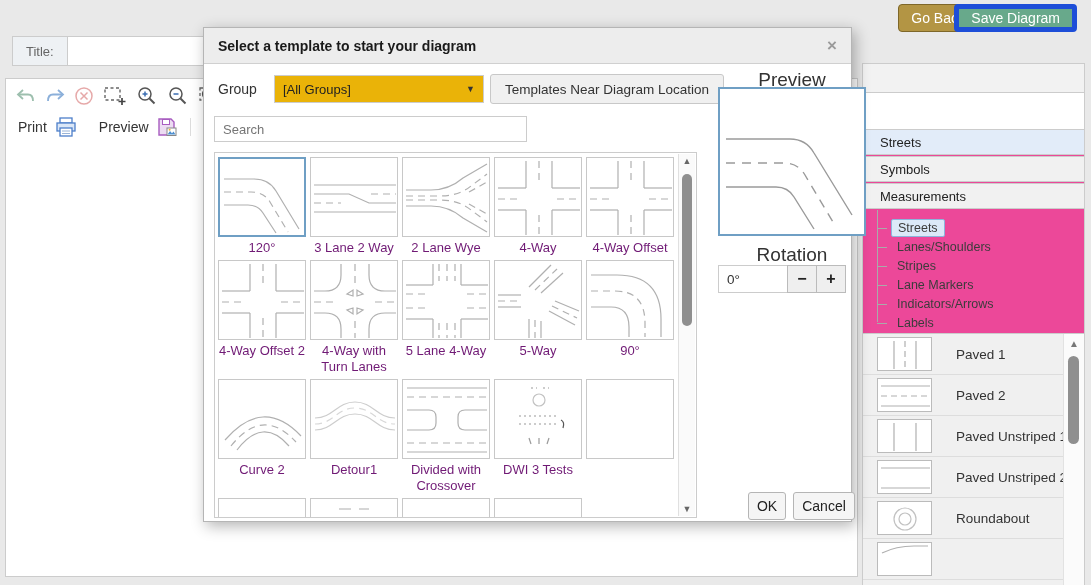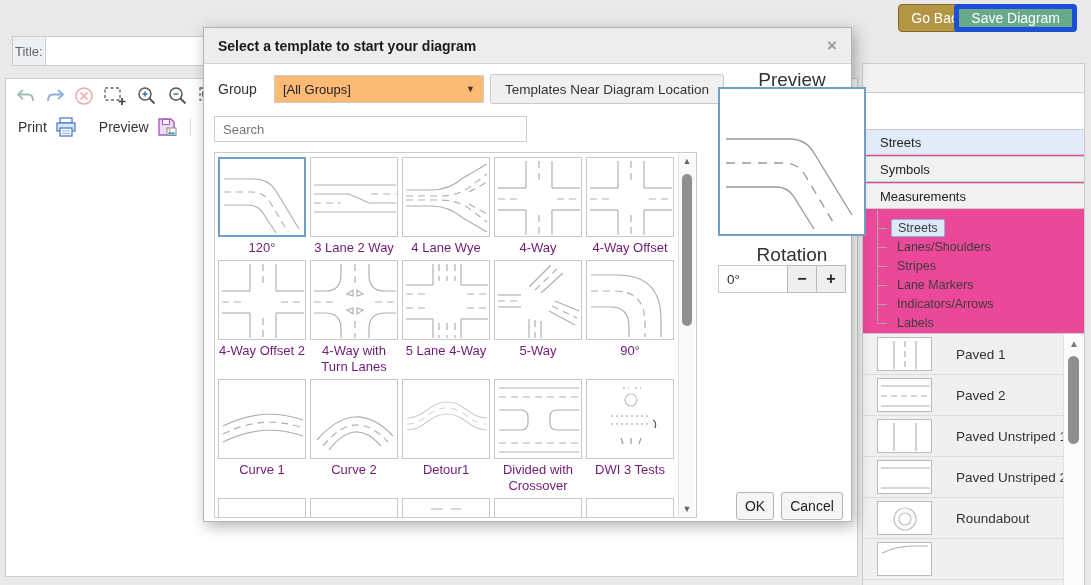--- a/index.html
+++ b/index.html
@@ -1,21 +1,21 @@
 <!DOCTYPE html>
 <html style="--goback: #b39544; --save: #68a98b; --selblue: #6f9fc4; --accactive: #e2ecf9;"><head>
 <meta charset="utf-8">
 <style>
   html,body{margin:0;padding:0;background:#e9e9e9;font-family:"Liberation Sans",sans-serif;}
   .stage{position:relative;width:1091px;height:585px;background:#e9e9e9;overflow:hidden;}
 
   
   .title-row{position:absolute;left:12px;top:36px;display:flex;height:30px;width:192px;}
   .title-label{background:#eef1f4;border:1px solid #ccc;border-right:none;color:#666;
-    font-size:13px;display:flex;align-items:center;padding:0 2px;}
+    font-size:13px;display:flex;align-items:center;padding:0 13px;}
   .title-input{flex:1;border:1px solid #ccc;font-size:13px;padding:0 6px;outline:none;min-width:0;}
 
   .workbox{position:absolute;left:5px;top:78px;width:853px;height:499px;background:#fff;border:1px solid #ccc;box-sizing:border-box;}
   .tools{height:64px;border-bottom:1px solid #ccc;}
   .tools-row1{display:flex;align-items:center;height:33px;padding-left:10px;gap:9px;}
   .tools-row2{display:flex;align-items:center;height:30px;padding-left:12px;gap:8px;font-size:14px;color:#333;}
   .tool-ic{display:inline-flex;align-items:center;justify-content:center;}
   .vdiv{width:1px;height:18px;background:#ddd;margin:0 4px;}
   .scissors{color:#cbcbcb;font-size:17px;}
   .canvas{position:absolute;left:0;top:64px;right:0;bottom:0;background:#fff;}
@@ -49,21 +49,21 @@
   .side-thumbbar{position:absolute;left:4px;width:11px;top:22px;height:88px;background:#8f8f8f;border-radius:6px;cursor:pointer;}
 
   
   .modal{position:absolute;left:203px;top:27px;width:649px;height:495px;background:#fff;
     border:1px solid #b5b5b5;box-sizing:border-box;z-index:5;box-shadow:3px 4px 14px rgba(0,0,0,.3);}
   .modal-header{height:35px;background:#ededed;border-bottom:1px solid #d0d0d0;display:flex;align-items:center;}
   .modal-title{font-size:14px;font-weight:bold;color:#1a1a1a;padding-left:14px;}
   .modal-close{margin-left:auto;margin-right:14px;color:#9a9a9a;font-size:17px;font-weight:bold;cursor:pointer;}
   .group-row{position:absolute;left:14px;top:46px;display:flex;align-items:center;}
   .group-label{font-size:14px;color:#333;margin-right:17px;}
-  .group-select{width:210px;height:28px;border:1px solid #ccc;background:#fdba74;display:flex;align-items:center;
+  .group-select{width:210px;height:28px;border:1px solid #ccc;background:#eab308;display:flex;align-items:center;
     font-size:13px;color:#222;padding:10px 8px;box-sizing:border-box;cursor:pointer;}
   .group-caret{margin-left:auto;font-size:9px;color:#333;}
   .near-btn{margin-left:6px;height:30px;background:#f0f0f0;border:1px solid #c8c8c8;border-radius:3px;
     font-size:13.5px;color:#333;padding:0 14px;cursor:pointer;}
   .search-input{position:absolute;left:10px;top:88px;width:313px;height:26px;border:1px solid #ccc;
     font-size:13px;padding:0 8px;box-sizing:border-box;outline:none;}
   .tpl-grid{position:absolute;left:10px;top:124px;width:483px;height:366px;border:1px solid #ccc;
     box-sizing:border-box;overflow:hidden;background:#fff;}
   .tpl-wrap{display:flex;flex-wrap:wrap;align-content:flex-start;width:464px;padding:1px 0 0 1px;}
   .tpl-cell{width:88px;margin:3px 2px 1px 2px;cursor:pointer;}
@@ -79,21 +79,21 @@
   .preview-label{left:514px;top:41px;}
   .preview-box{position:absolute;left:514px;top:59px;width:148px;height:149px;border:2px solid var(--selblue,#6f9fc4);
     box-sizing:border-box;background:#fff;}
   .rotation-label{left:514px;top:216px;}
   .rot-row{position:absolute;left:514px;top:237px;display:flex;height:28px;}
   .rot-input{width:70px;height:28px;border:1px solid #ccc;font-size:13.5px;color:#333;padding:0 8px;
     box-sizing:border-box;outline:none;}
   .rot-btn{width:30px;height:28px;background:#efefef;border:1px solid #bbb;font-size:16px;font-weight:bold;
     color:#222;display:flex;align-items:center;justify-content:center;box-sizing:border-box;cursor:pointer;margin-left:-1px;}
   .ok-btn,.cancel-btn{position:absolute;top:464px;height:28px;background:#f5f5f5;border:1px solid #b5b5b5;
-    border-radius:3px;font-size:14px;color:#222;cursor:pointer;}
+    border-radius:3px;font-size:14px;color:#222;cursor:pointer;margin-left:12px;}
   .ok-btn{left:532px;width:38px;}
   .cancel-btn{left:577px;width:62px;}
 </style>
 </head>
 <body>
 
 <div class="stage">
 
   <button class="btn-goback">Go Back</button>
   <button class="btn-save">Save Diagram</button>
@@ -314,21 +314,21 @@
           </div>
           <div class="tpl-cell">
             <div class="tpl-thumb"><svg width="86" height="78" viewBox="0 0 86 78">
                 <path d="M3,32 H28 Q46,32 60,20 L84,6" fill="none" stroke="#b0b0b0" stroke-width="1.2"></path>
                 <path d="M3,48 H28 Q46,48 60,60 L84,74" fill="none" stroke="#b0b0b0" stroke-width="1.2"></path>
                 <path d="M3,38 H36 Q56,38 68,28 L84,16" fill="none" stroke="#b0b0b0" stroke-width="1.2" stroke-dasharray="7 5"></path>
                 <path d="M3,42 H36 Q56,42 68,52 L84,64" fill="none" stroke="#b0b0b0" stroke-width="1.2" stroke-dasharray="7 5"></path>
                 <path d="M66,34 L84,24" fill="none" stroke="#b0b0b0" stroke-width="1.2" stroke-dasharray="7 5"></path>
                 <path d="M66,46 L84,56" fill="none" stroke="#b0b0b0" stroke-width="1.2" stroke-dasharray="7 5"></path>
               </svg></div>
-            <div class="tpl-label">4 Lane Wye</div>
+            <div class="tpl-label">2 Lane Wye</div>
           </div>
           <div class="tpl-cell">
             <div class="tpl-thumb"><svg width="86" height="78" viewBox="0 0 86 78">
                 <path d="M3,30 H31" fill="none" stroke="#b0b0b0" stroke-width="1.2"></path>
                 <path d="M57,30 H85" fill="none" stroke="#b0b0b0" stroke-width="1.2"></path>
                 <path d="M3,52 H31" fill="none" stroke="#b0b0b0" stroke-width="1.2"></path>
                 <path d="M57,52 H85" fill="none" stroke="#b0b0b0" stroke-width="1.2"></path>
                 <path d="M31,3 V30" fill="none" stroke="#b0b0b0" stroke-width="1.2"></path>
                 <path d="M57,3 V30" fill="none" stroke="#b0b0b0" stroke-width="1.2"></path>
                 <path d="M31,52 V77" fill="none" stroke="#b0b0b0" stroke-width="1.2"></path>
@@ -434,28 +434,20 @@
           <div class="tpl-cell">
             <div class="tpl-thumb"><svg width="86" height="78" viewBox="0 0 86 78">
                 <path d="M4,14 H30 Q74,14 74,58 V76" fill="none" stroke="#b0b0b0" stroke-width="1.2"></path>
                 <path d="M4,30 H28 Q58,30 58,62 V76" fill="none" stroke="#b0b0b0" stroke-width="1.2" stroke-dasharray="7 5"></path>
                 <path d="M4,46 H24 Q42,46 42,66 V76" fill="none" stroke="#b0b0b0" stroke-width="1.2"></path>
               </svg></div>
             <div class="tpl-label">90°</div>
           </div>
           <div class="tpl-cell">
             <div class="tpl-thumb"><svg width="86" height="78" viewBox="0 0 86 78">
-                <path d="M4,46 Q44,26 84,40" fill="none" stroke="#b0b0b0" stroke-width="1.2"></path>
-                <path d="M4,54 Q44,34 84,48" fill="none" stroke="#b0b0b0" stroke-width="1.2" stroke-dasharray="7 5"></path>
-                <path d="M4,62 Q44,42 84,56" fill="none" stroke="#b0b0b0" stroke-width="1.2"></path>
-              </svg></div>
-            <div class="tpl-label">Curve 1</div>
-          </div>
-          <div class="tpl-cell">
-            <div class="tpl-thumb"><svg width="86" height="78" viewBox="0 0 86 78">
                 <path d="M6,60 Q44,16 82,56" fill="none" stroke="#b0b0b0" stroke-width="1.2"></path>
                 <path d="M12,66 Q44,26 77,62" fill="none" stroke="#b0b0b0" stroke-width="1.2" stroke-dasharray="7 5"></path>
                 <path d="M18,70 Q44,36 70,66" fill="none" stroke="#b0b0b0" stroke-width="1.2"></path>
               </svg></div>
             <div class="tpl-label">Curve 2</div>
           </div>
           <div class="tpl-cell">
             <div class="tpl-thumb"><svg width="86" height="78" viewBox="0 0 86 78">
                 <path d="M4,38 C22,38 26,22 44,22 C62,22 66,38 84,38" fill="none" stroke="#cdcdcd" stroke-width="1.2"></path>
                 <path d="M4,50 C22,50 26,34 44,34 C62,34 66,50 84,50" fill="none" stroke="#cdcdcd" stroke-width="1.2"></path>

